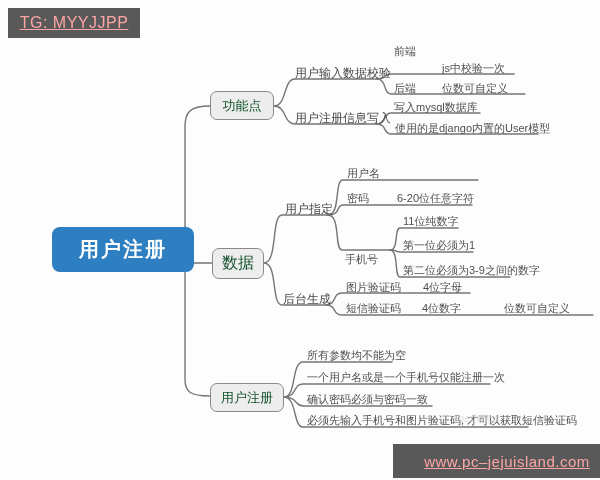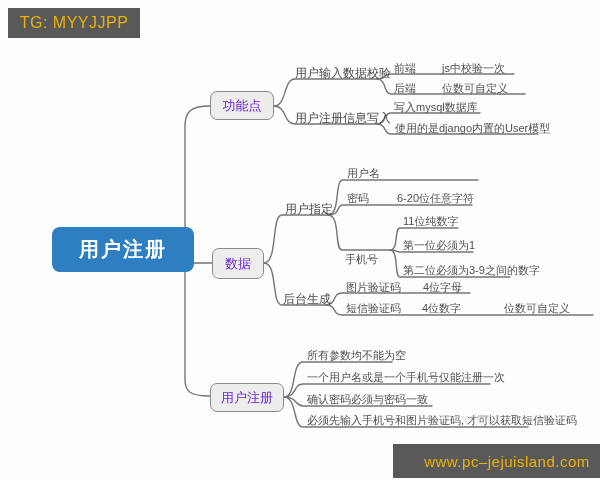--- a/index.html
+++ b/index.html
@@ -1,32 +1,32 @@
 <!DOCTYPE html>
 <html><head>
 <meta charset="utf-8">
 <style>
   html,body{margin:0;padding:0;}
   body{width:600px;height:480px;overflow:hidden;background:#ffffff;
        font-family:"Liberation Sans","DejaVu Sans",sans-serif;}
   .canvas{position:relative;width:600px;height:480px;background:#fdfdfd;}
   svg.links{position:absolute;left:0;top:0;pointer-events:none;}
-  .badge{position:absolute;background:#595959;color:#eab308;display:flex;
-         align-items:center;justify-content:center;letter-spacing:.5px;}
+  .badge{position:absolute;background:#595959;color:#fca5a5;display:flex;
+         align-items:center;justify-content:center;letter-spacing:.5px;text-decoration:underline;}
   .badge.tg{left:8px;top:8px;width:132px;height:30px;font-size:16px;}
   .badge.site{left:393px;top:444px;width:228px;height:34px;font-size:15px;}
   .root-node{position:absolute;left:52px;top:227px;width:142px;height:45px;
          background:#2e7fc2;border-radius:8px;color:#ffffff;font-size:20px;
          font-weight:bold;display:flex;align-items:center;justify-content:center;
          letter-spacing:2px;}
   .branch-node{position:absolute;background:#ededed;border:1.5px solid #8a8a8a;
-         border-radius:7px;color:#6d28d9;display:flex;align-items:center;
+         border-radius:7px;color:#14532d;display:flex;align-items:center;
          justify-content:center;box-sizing:border-box;}
   .bn-features{left:210px;top:91px;width:64px;height:29px;font-size:13px;}
-  .bn-data{left:212px;top:248px;width:52px;height:31px;font-size:13px;}
+  .bn-data{left:212px;top:248px;width:52px;height:31px;font-size:16px;}
   .bn-constraints{left:210px;top:383px;width:74px;height:29px;font-size:13px;}
   .leaf{position:absolute;font-size:11px;color:#4f4f4f;white-space:nowrap;}
   .sub{position:absolute;font-size:12px;color:#4a4a4a;white-space:nowrap;}
   .watermark{position:absolute;left:452px;top:412px;font-size:11px;color:#c9c9c9;
          opacity:.55;white-space:nowrap;font-style:italic;}
 </style>
 </head>
 <body>
 
 <div class="canvas">
@@ -65,21 +65,21 @@
 
   <div class="badge tg">TG: MYYJJPP</div>
 
   <div class="root-node">用户注册</div>
 
   <div class="branch-node bn-features">功能点</div>
   <div class="branch-node bn-data">数据</div>
   <div class="branch-node bn-constraints">用户注册</div>
 
   <span class="sub" style="left:295px;top:65px;">用户输入数据校验</span>
-  <span class="leaf" style="left:394px;top:61px;">前端</span>
+  <span class="leaf" style="left:394px;top:44px;">前端</span>
   <span class="leaf" style="left:442px;top:61px;">js中校验一次</span>
   <span class="leaf" style="left:394px;top:81px;">后端</span>
   <span class="leaf" style="left:442px;top:81px;">位数可自定义</span>
   <span class="sub" style="left:295px;top:110px;">用户注册信息写入</span>
   <span class="leaf" style="left:394px;top:100px;">写入mysql数据库</span>
   <span class="leaf" style="left:395px;top:121px;">使用的是django内置的User模型</span>
 
   <span class="sub" style="left:285px;top:201px;">用户指定</span>
   <span class="leaf" style="left:347px;top:166px;">用户名</span>
   <span class="leaf" style="left:347px;top:191px;">密码</span>

